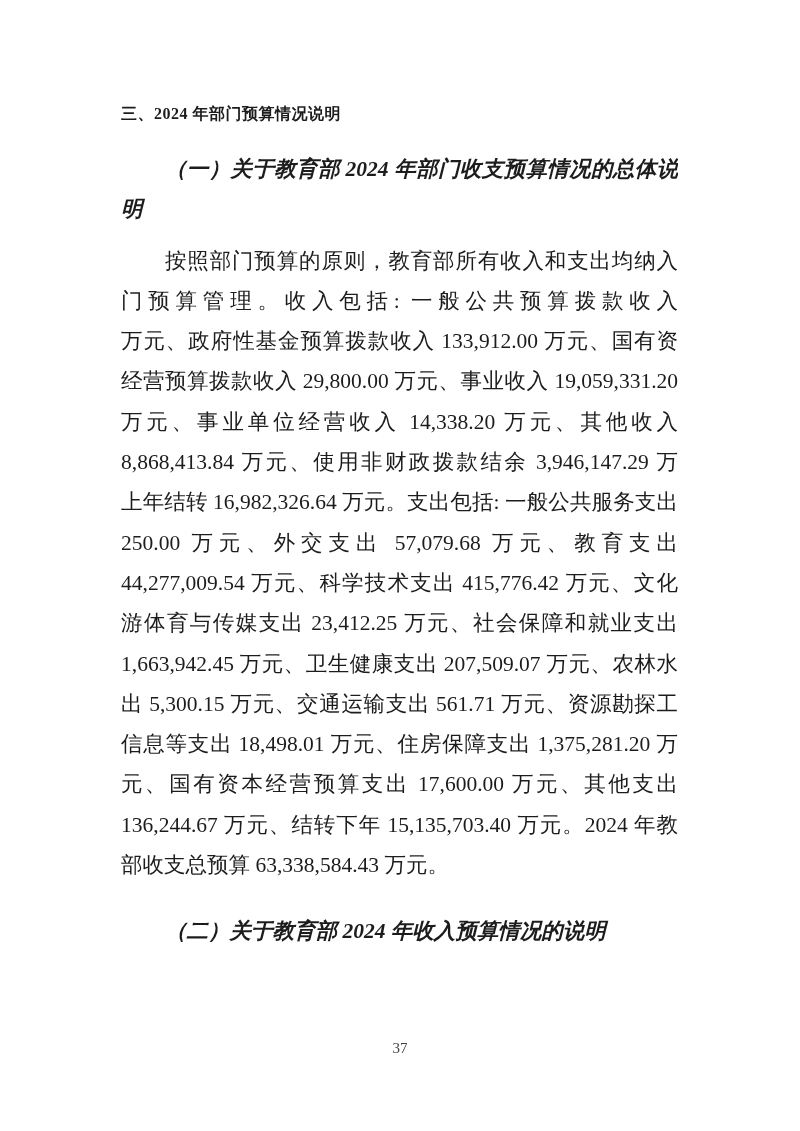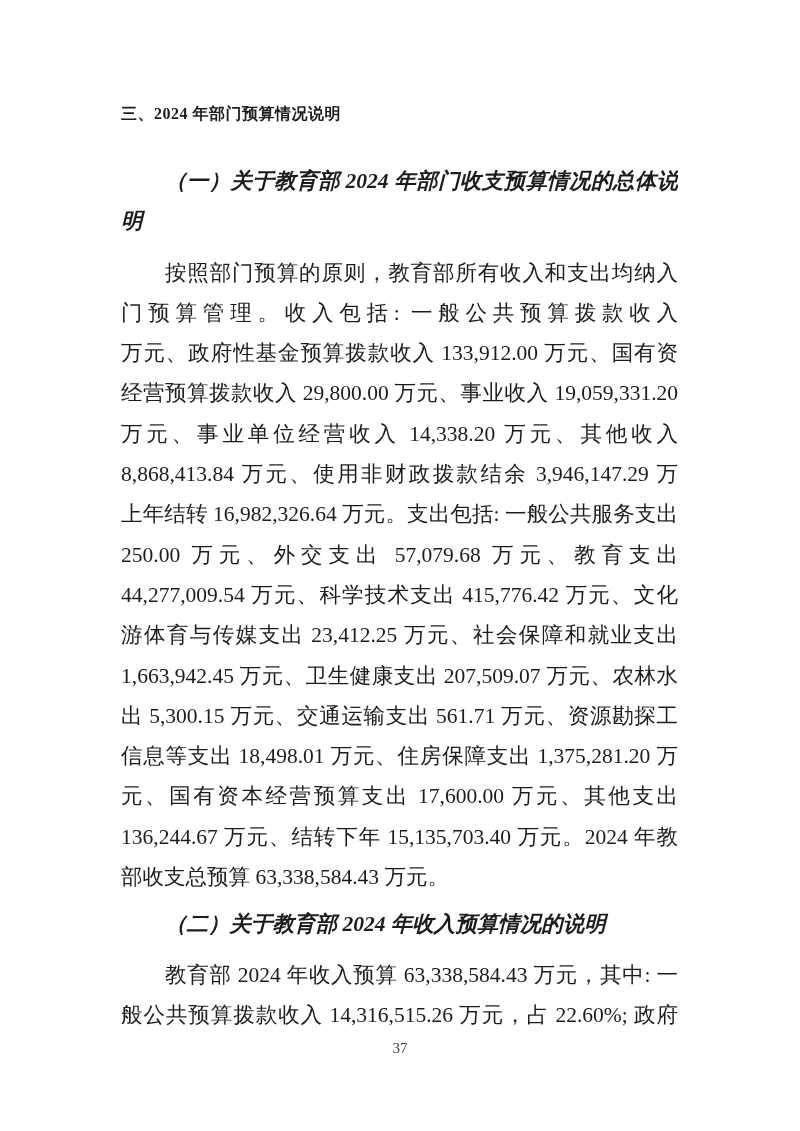--- a/index.html
+++ b/index.html
@@ -19,28 +19,28 @@
     width: 557px;
   }
   .h1 {
     font-size: 16px;
     font-weight: bold;
     line-height: 30px;
     letter-spacing: 0.5px;
     white-space: nowrap;
   }
   .h2 {
-    margin-top: 32px;
+    margin-top: 20px;
     font-weight: bold;
     font-style: italic;
     font-size: 21.5px;
   }
   .h2 .line { font-weight: bold; }
   .para-1 { margin-top: 11px; }
-  .h2-2 { margin-top: 7px; }
+  .h2-2 { margin-top: 26px; }
   .para-2 { margin-top: 10px; }
   .line {
     font-size: 21.5px;
     line-height: 40.3px;
     height: 40.3px;
     overflow: hidden;
   }
   .stretch {
     text-align: justify;
     text-align-last: justify;
@@ -85,20 +85,16 @@
     <div class="line stretch">信息等支出 18,498.01 万元、住房保障支出 1,375,281.20 万</div>
     <div class="line stretch">元、国有资本经营预算支出 17,600.00 万元、其他支出</div>
     <div class="line stretch">136,244.67 万元、结转下年 15,135,703.40 万元。2024 年教育</div>
     <div class="line">部收支总预算 63,338,584.43 万元。</div>
   </div>
 
   <div class="h2 h2-2">
     <div class="line indent">（二）关于教育部 2024 年收入预算情况的说明</div>
   </div>
 
-  <div class="para para-2">
-    <div class="line stretch indent">教育部 2024 年收入预算 63,338,584.43 万元，其中: 一</div>
-    <div class="line stretch">般公共预算拨款收入 14,316,515.26 万元，占 22.60%; 政府</div>
-  </div>
 
 </div>
 
 <div class="page-number">37</div>
 
 </body></html>

